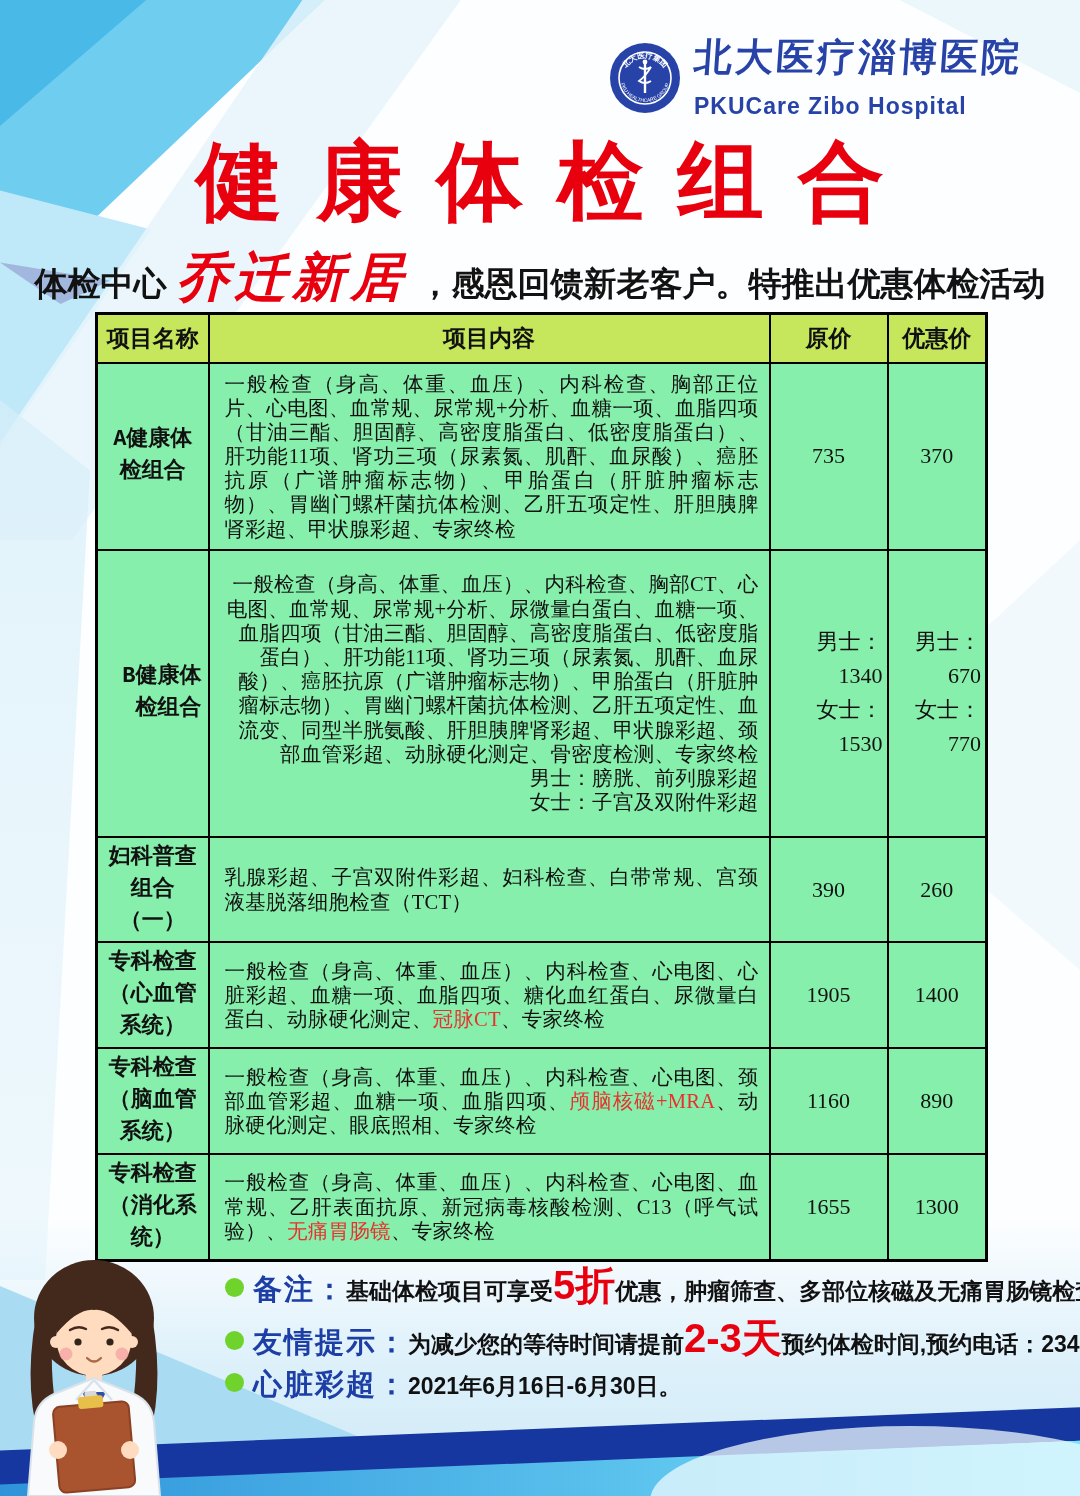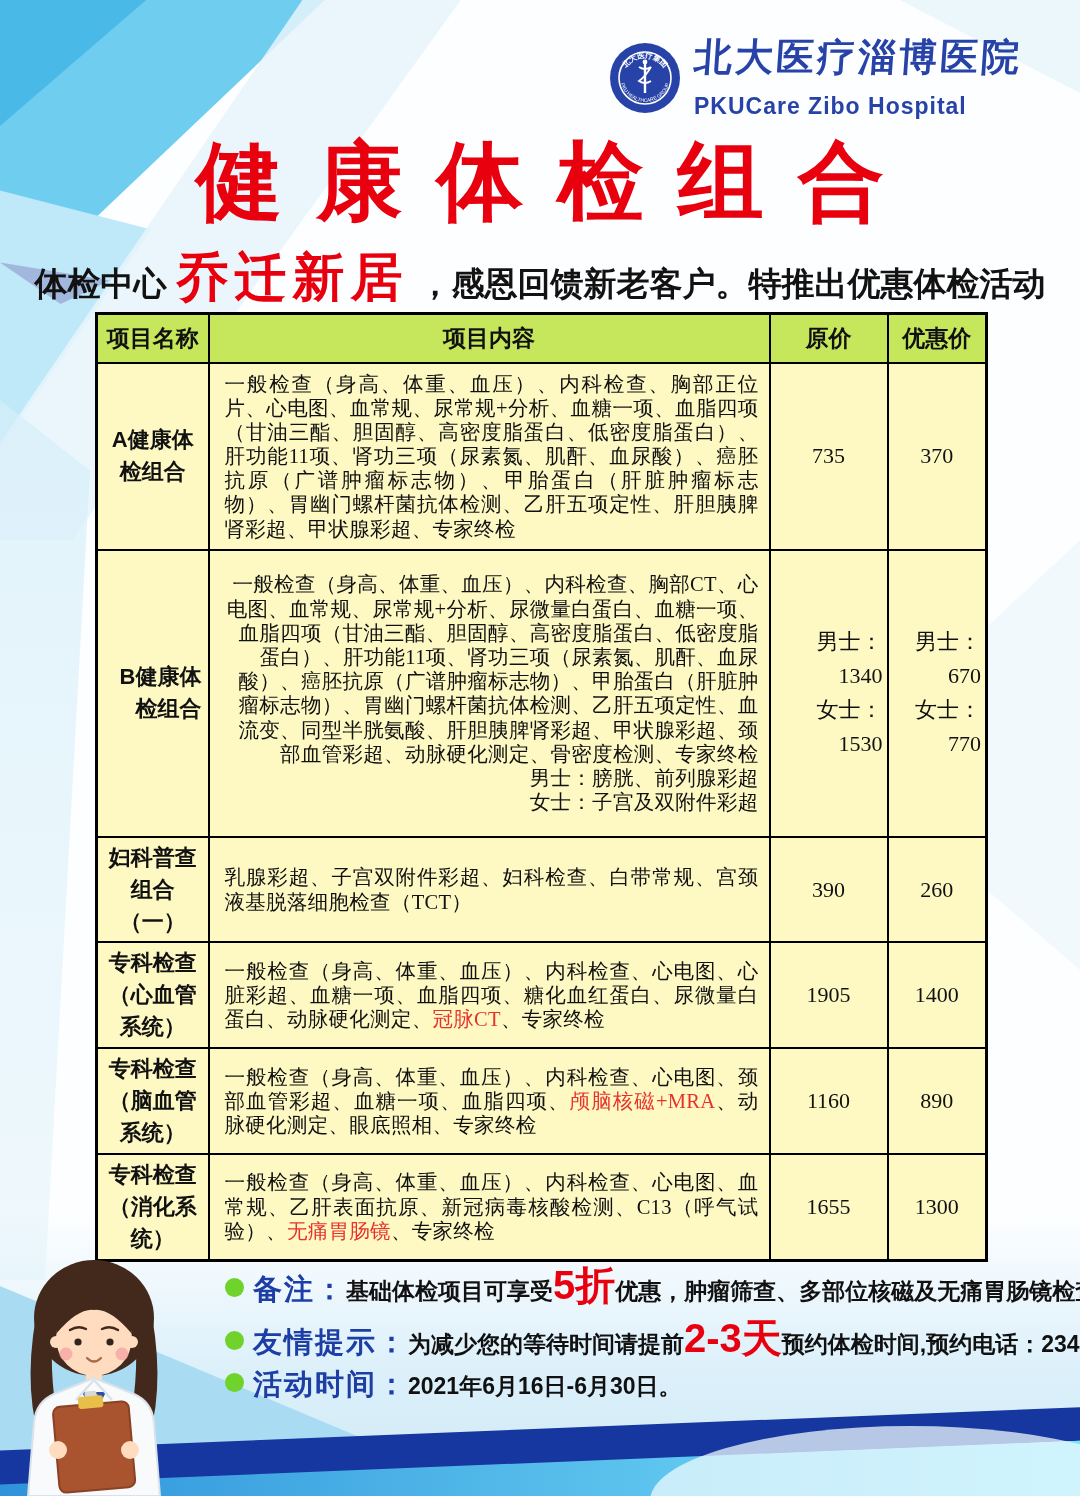--- a/index.html
+++ b/index.html
@@ -35,29 +35,29 @@
   
   .logo{position:absolute;top:38px;right:58px;display:flex;align-items:center;gap:12px;z-index:3;}
   .logo-text{display:flex;flex-direction:column;line-height:1.05;}
   .logo-cn{font-size:38px;font-weight:800;color:var(--logo-blue);letter-spacing:3px;font-family:"Liberation Serif",serif;transform:skewX(-4deg);}
   .logo-en{font-size:23px;font-weight:800;color:var(--logo-blue);letter-spacing:1px;margin-top:16px;}
   
   .main-title{position:absolute;left:0;top:124px;width:100%;text-align:center;
     font-size:86px;font-weight:900;color:var(--accent);letter-spacing:.40em;text-indent:.40em;z-index:2;}
   .subtitle{position:absolute;left:0;top:243px;width:100%;text-align:center;z-index:2;
     font-size:33px;font-weight:700;color:#121212;white-space:nowrap;}
-  .subtitle .script{font-family:"Liberation Serif",serif;font-weight:800;
+  .subtitle .script{font-family:"Liberation Serif",serif;font-style:italic;font-weight:800;
     font-size:52px;color:var(--accent);margin:9px 10px;letter-spacing:6px;}
   
   table.packages{position:absolute;left:95px;top:312px;width:890px;z-index:2;
-    border-collapse:collapse;background:#fef9c3;table-layout:fixed;border:3px solid #000;}
+    border-collapse:collapse;background:#86efac;table-layout:fixed;border:3px solid #000;}
   .packages th,.packages td{border:2px solid #000;vertical-align:middle;}
   .packages th{height:49px;background:var(--header-green);
     font-family:"Liberation Serif",serif;font-size:23px;font-weight:700;color:#111;}
-  .c-name{font-family:Liberation Sans, sans-serif;font-weight:700;font-size:22px;
+  .c-name{font-family:Liberation Mono, monospace;font-weight:700;font-size:22px;
     text-align:center;line-height:1.45;padding:4px 6px;color:#111;}
   .c-content{font-family:"Liberation Serif",serif;font-size:20.5px;line-height:1.18;
     text-align:justify;padding:8px 10px 8px 15px;color:#111;letter-spacing:.3px;}
   .c-price{font-family:"Liberation Serif",serif;font-size:22px;text-align:center;
     line-height:1.55;color:#111;padding:4px;}
   .c-content .red{color:#e8312c;}
   #pkg-body tr:nth-child(1) td{height:163px;}
   #pkg-body tr:nth-child(2) td{height:287px;text-align:right;}
   #pkg-body tr:nth-child(3) td{height:83px;}
   #pkg-body tr:nth-child(4) td{height:85px;}
@@ -178,21 +178,21 @@
   </table>
 
   <div class="notes">
       <div class="note">
         <div class="note-line"><span class="bullet"></span><span class="note-label">备注：</span><span class="note-text">基础体检项目可享受</span><span class="em-red">5折</span><span class="note-text">优惠，肿瘤筛查、多部位核磁及无痛胃肠镜检查</span></div>
       </div>
       <div class="note">
         <div class="note-line"><span class="bullet"></span><span class="note-label">友情提示：</span><span class="note-text">为减少您的等待时间请提前</span><span class="em-red">2-3天</span><span class="note-text">预约体检时间,预约电话：2343454</span></div>
       </div>
       <div class="note">
-        <div class="note-line"><span class="bullet"></span><span class="note-label">活动时间：</span><span class="note-text">2021年6月16日-6月30日。</span></div>
+        <div class="note-line"><span class="bullet"></span><span class="note-label">心脏彩超：</span><span class="note-text">2021年6月16日-6月30日。</span></div>
       </div>
     </div>
 
   <svg class="doctor" width="200" height="250" viewBox="0 0 200 250">
     <ellipse cx="100" cy="72" rx="60" ry="58" fill="#43291c"></ellipse>
     <path d="M42,70 Q28,150 50,206 Q62,213 70,202 Q56,150 58,96 Z" fill="#43291c"></path>
     <path d="M158,70 Q172,150 150,206 Q138,213 130,202 Q144,150 142,96 Z" fill="#43291c"></path>
     <circle cx="100" cy="92" r="38" fill="#ffdcc0"></circle>
     <circle cx="62" cy="96" r="6" fill="#ffdcc0"></circle>
     <circle cx="138" cy="96" r="6" fill="#ffdcc0"></circle>

